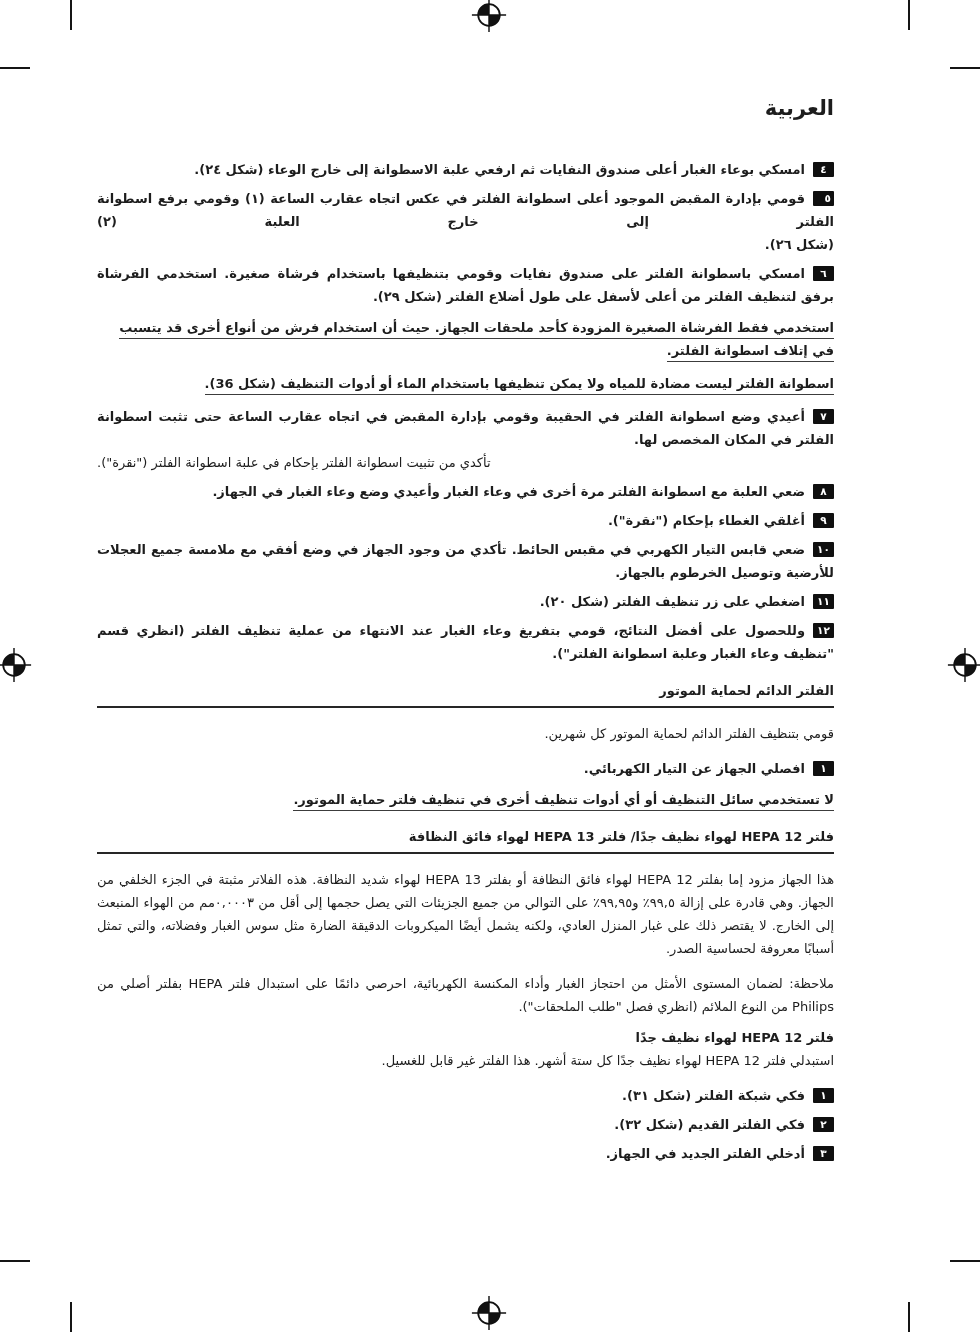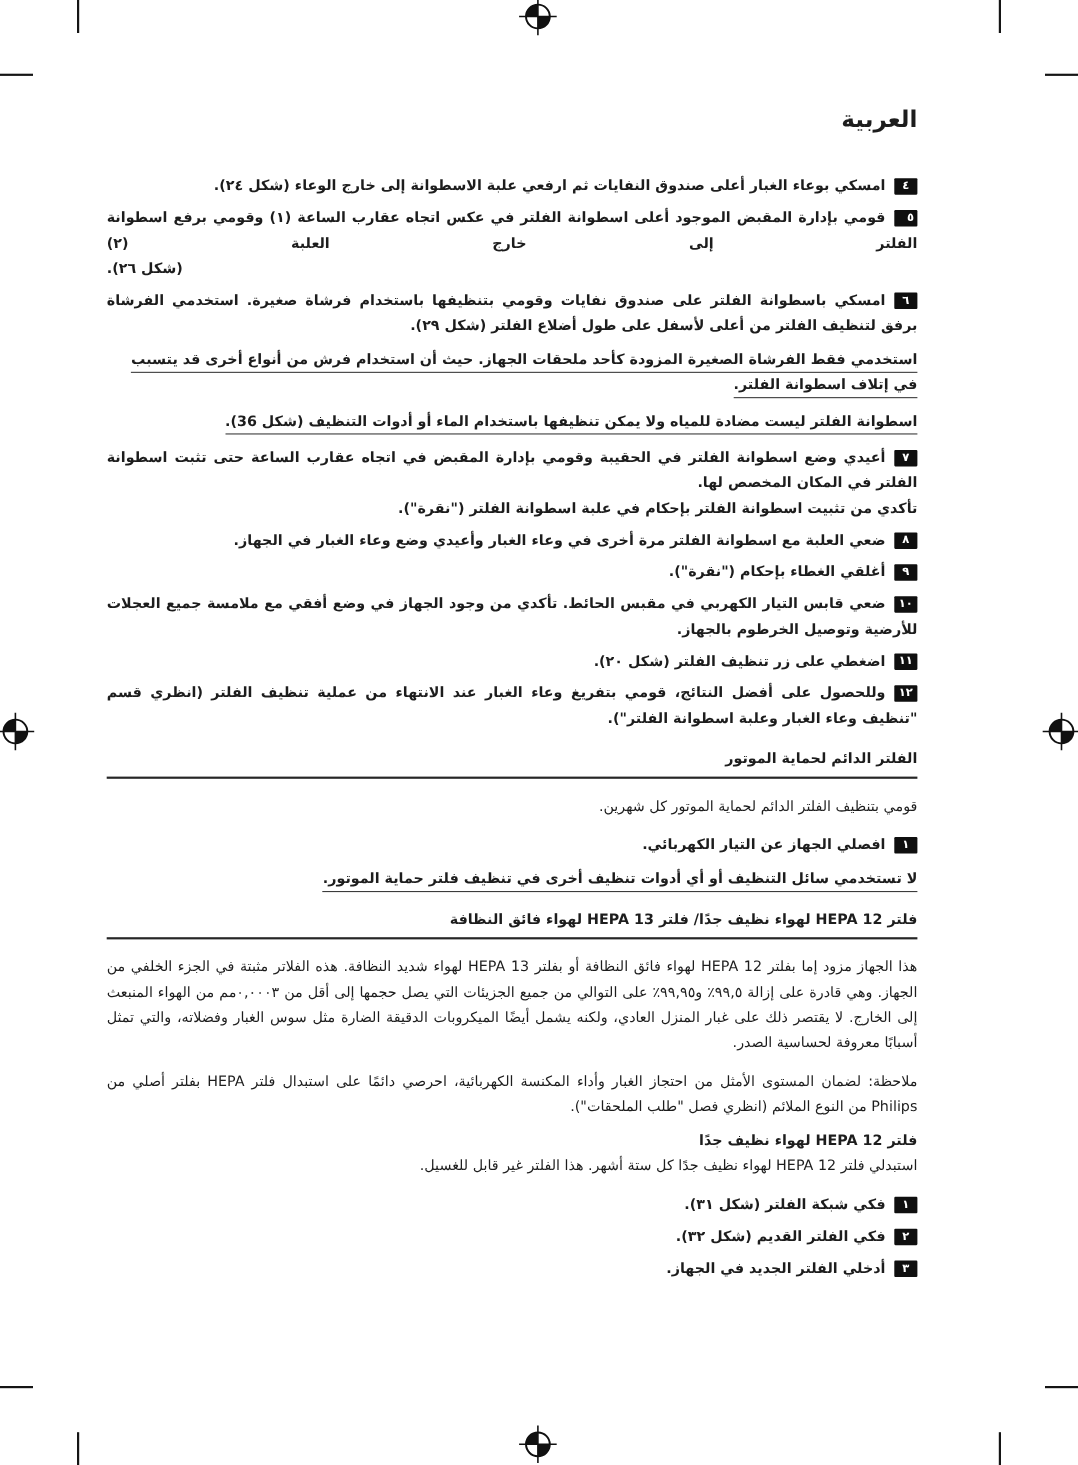--- a/index.html
+++ b/index.html
@@ -14,29 +14,29 @@
   .content{
     position:absolute;top:0;left:97px;width:737px;
     direction:rtl;text-align:right;
     font-size:13px;line-height:23px;
   }
   .page-title{
     font-size:21px;line-height:28px;font-weight:bold;
     margin:94px 0 36px 0;
   }
   .step{font-weight:bold;text-align:justify;margin:0 0 6px 0;}
-  .step .cont-left{text-align:left;}
+  .step .cont-left{text-align:right;}
   .step .jline{text-align:justify;text-align-last:justify;}
   .badge{
     display:inline-block;background:#0f0f0f;color:#ffffff;
     min-width:15px;height:15px;line-height:15px;padding:0 3px;
     font-size:10.5px;font-weight:bold;text-align:center;
     margin-left:8px;vertical-align:1px;border-radius:1px;
   }
-  .note{font-weight:bold;text-align:right;}
+  .note{font-weight:normal;text-align:left;}
   .warn{font-weight:bold;text-align:right;margin:8px 0 10px 0;}
   .warn .u{border-bottom:1.5px solid #3c3c3c;padding-bottom:3px;margin-top:34px;}
   .para{font-weight:normal;text-align:justify;margin:0 0 6px 0;}
   .sec-head{font-weight:bold;margin:14px 0 0 0;}
   .rule{border:0;border-bottom:2px solid #262626;height:0;margin:4px 0 14px 0;}
   .sub-head{font-weight:bold;margin:8px 0 0 0;}
   .gap-sm{height:6px;}
 </style>
 </head>
 <body>

